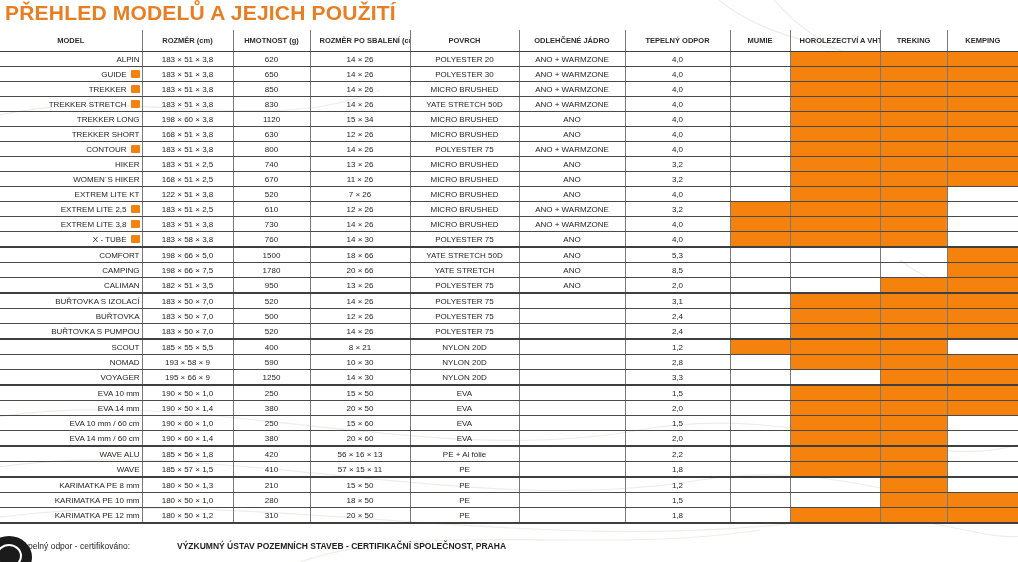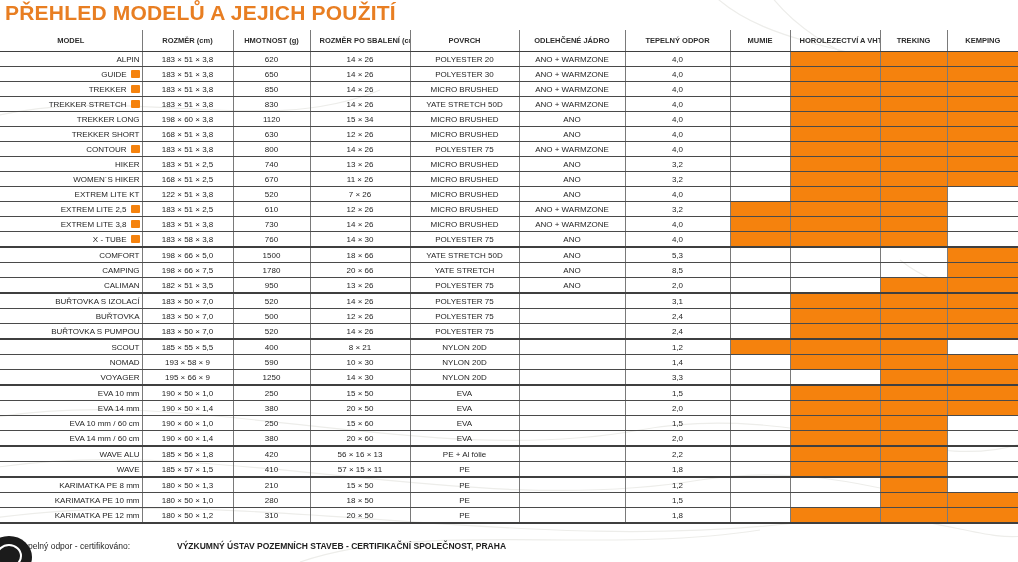--- a/index.html
+++ b/index.html
@@ -437,21 +437,21 @@
         <td class="flag-on"></td>
         <td></td>
       </tr>
       <tr>
         <td>NOMAD</td>
         <td>193 × 58 × 9</td>
         <td>590</td>
         <td>10 × 30</td>
         <td>NYLON 20D</td>
         <td></td>
-        <td>1,4</td>
+        <td>2,8</td>
         <td></td>
         <td class="flag-on"></td>
         <td class="flag-on"></td>
         <td class="flag-on"></td>
       </tr>
       <tr class="section-end">
         <td>VOYAGER</td>
         <td>195 × 66 × 9</td>
         <td>1250</td>
         <td>14 × 30</td>

